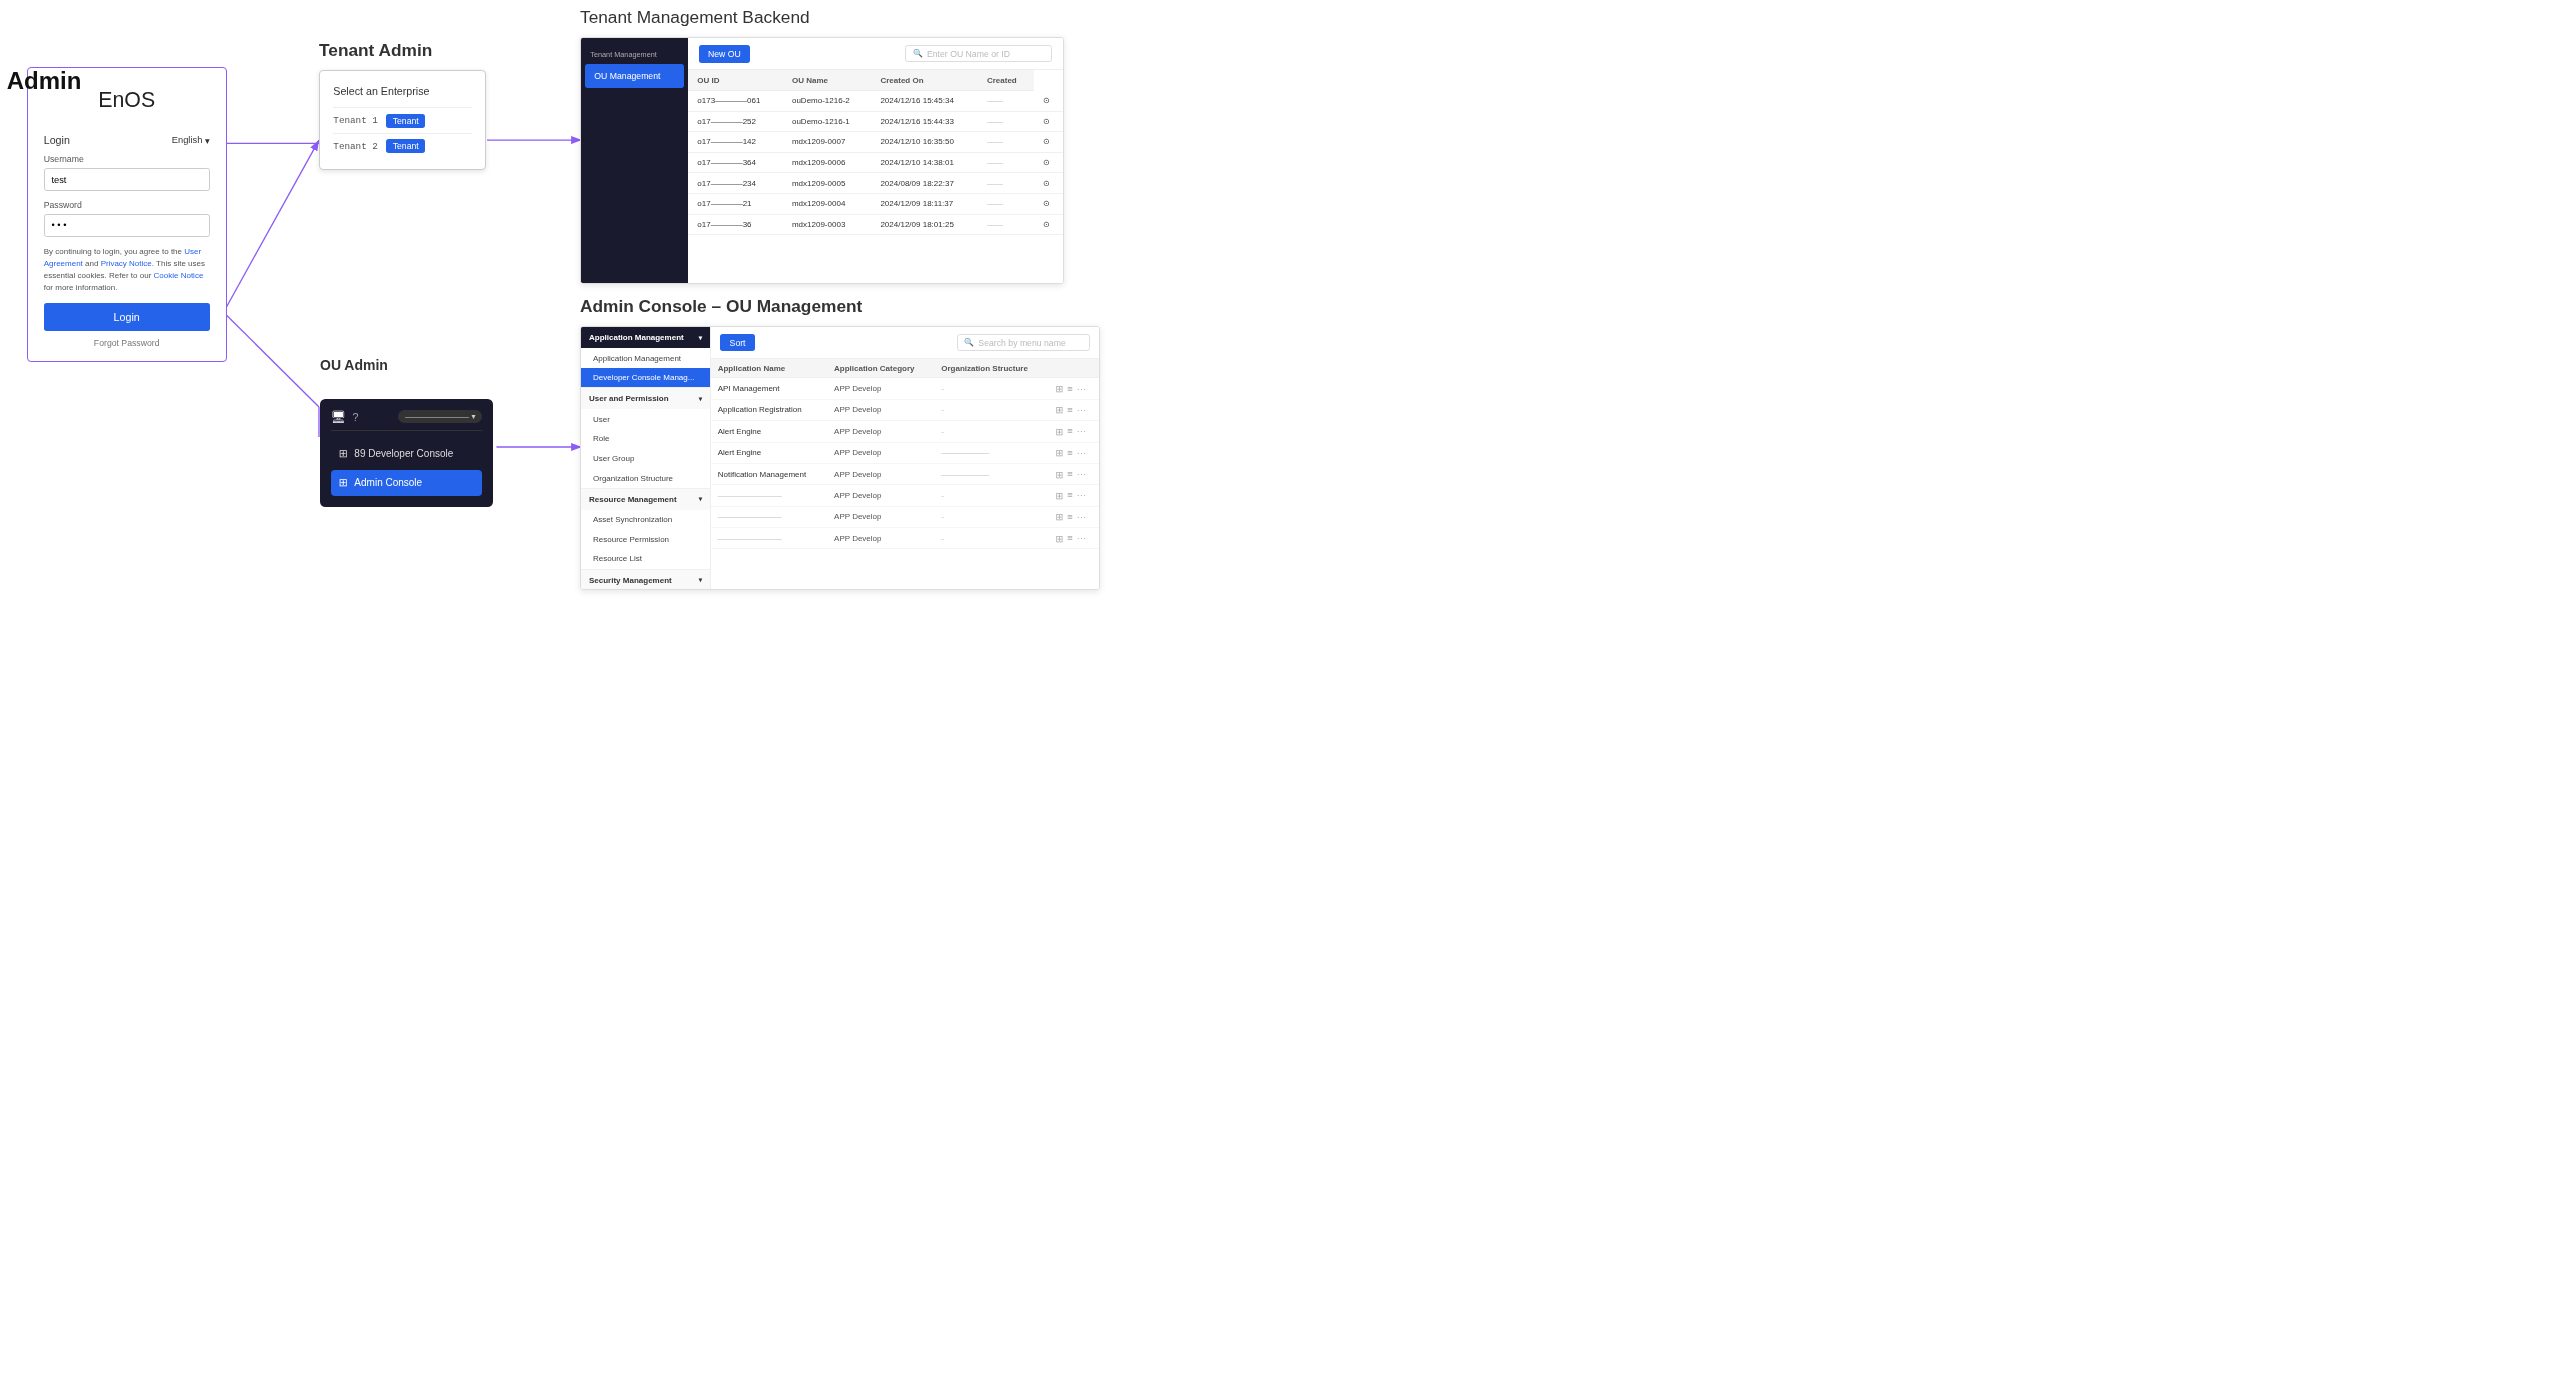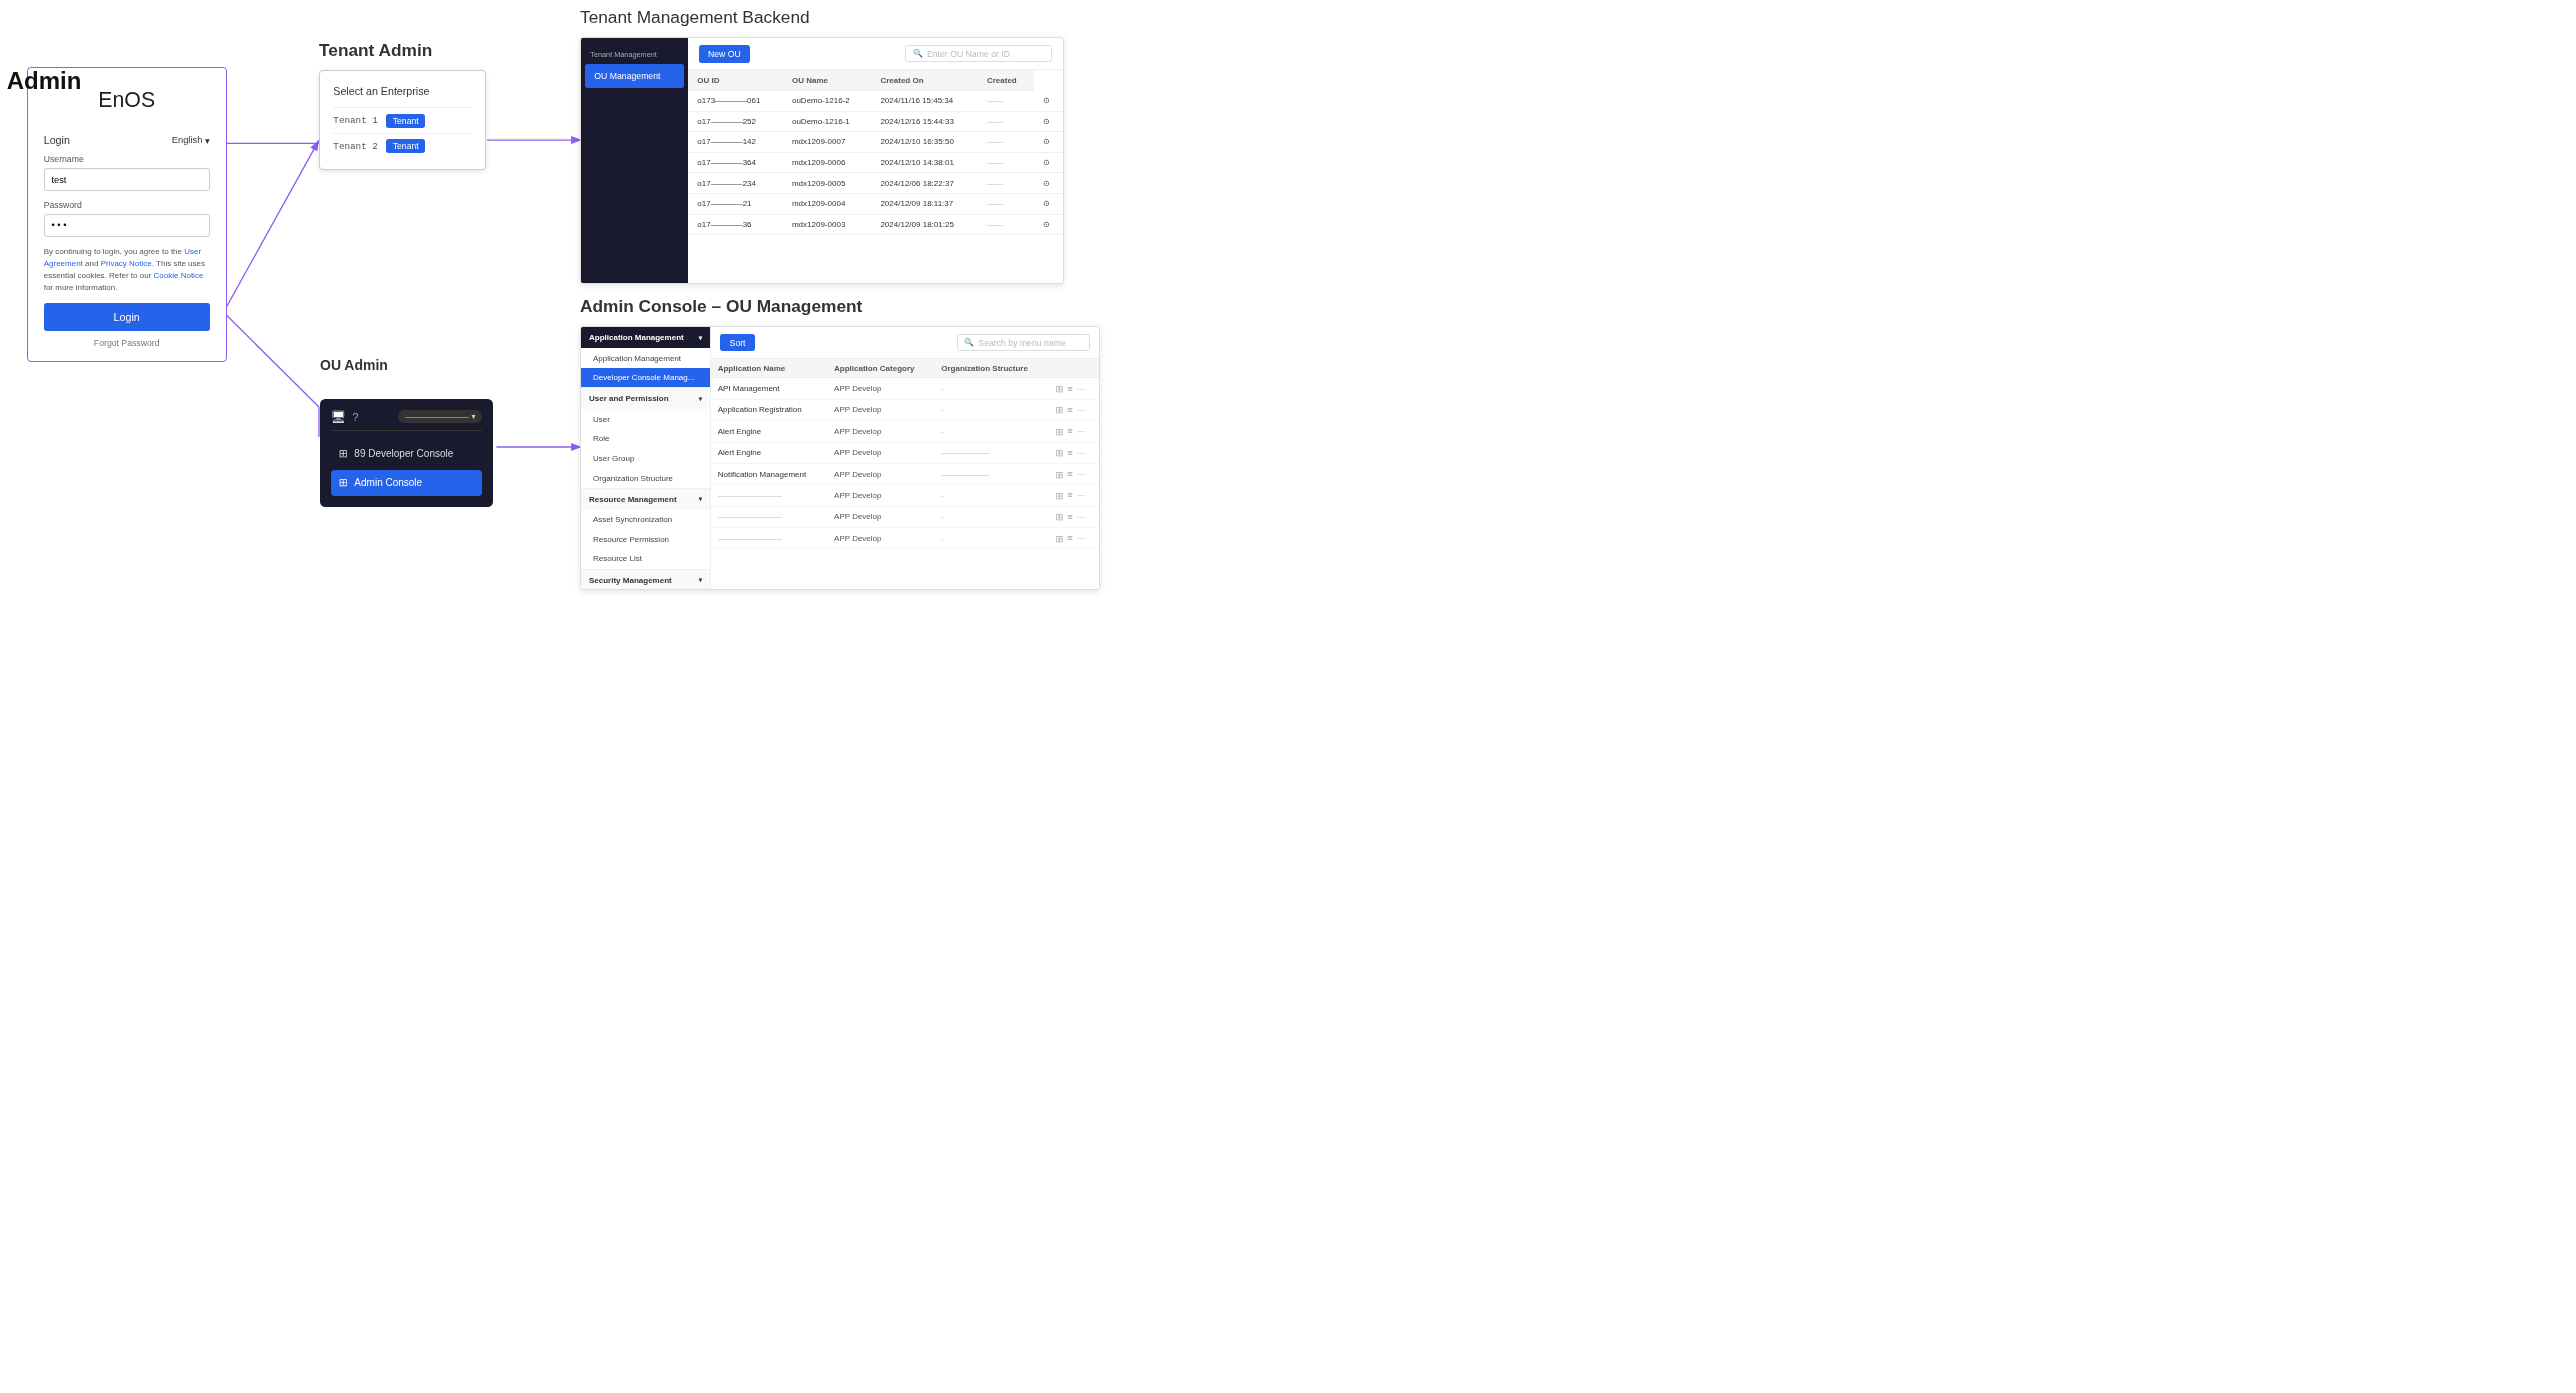--- a/index.html
+++ b/index.html
@@ -563,21 +563,21 @@
               <th>OU ID</th>
               <th>OU Name</th>
               <th>Created On</th>
               <th>Created</th>
             </tr>
           </thead>
           <tbody>
             <tr>
               <td>o173————061</td>
               <td>ouDemo-1216-2</td>
-              <td>2024/11/16 15:45:34</td>
+              <td>2024/12/16 15:45:34</td>
               <td class="gray-bar">——</td>
               <td class="circle-icon">⊙</td>
             </tr>
             <tr>
               <td>o17————252</td>
               <td>ouDemo-1216-1</td>
               <td>2024/12/16 15:44:33</td>
               <td class="gray-bar">——</td>
               <td class="circle-icon">⊙</td>
             </tr>
@@ -591,21 +591,21 @@
             <tr>
               <td>o17————364</td>
               <td>mdx1209-0006</td>
               <td>2024/12/10 14:38:01</td>
               <td class="gray-bar">——</td>
               <td class="circle-icon">⊙</td>
             </tr>
             <tr>
               <td>o17————234</td>
               <td>mdx1209-0005</td>
-              <td>2024/12/06 18:22:37</td>
+              <td>2024/08/09 18:22:37</td>
               <td class="gray-bar">——</td>
               <td class="circle-icon">⊙</td>
             </tr>
             <tr>
               <td>o17————21</td>
               <td>mdx1209-0004</td>
               <td>2024/12/09 18:11:37</td>
               <td class="gray-bar">——</td>
               <td class="circle-icon">⊙</td>
             </tr>

